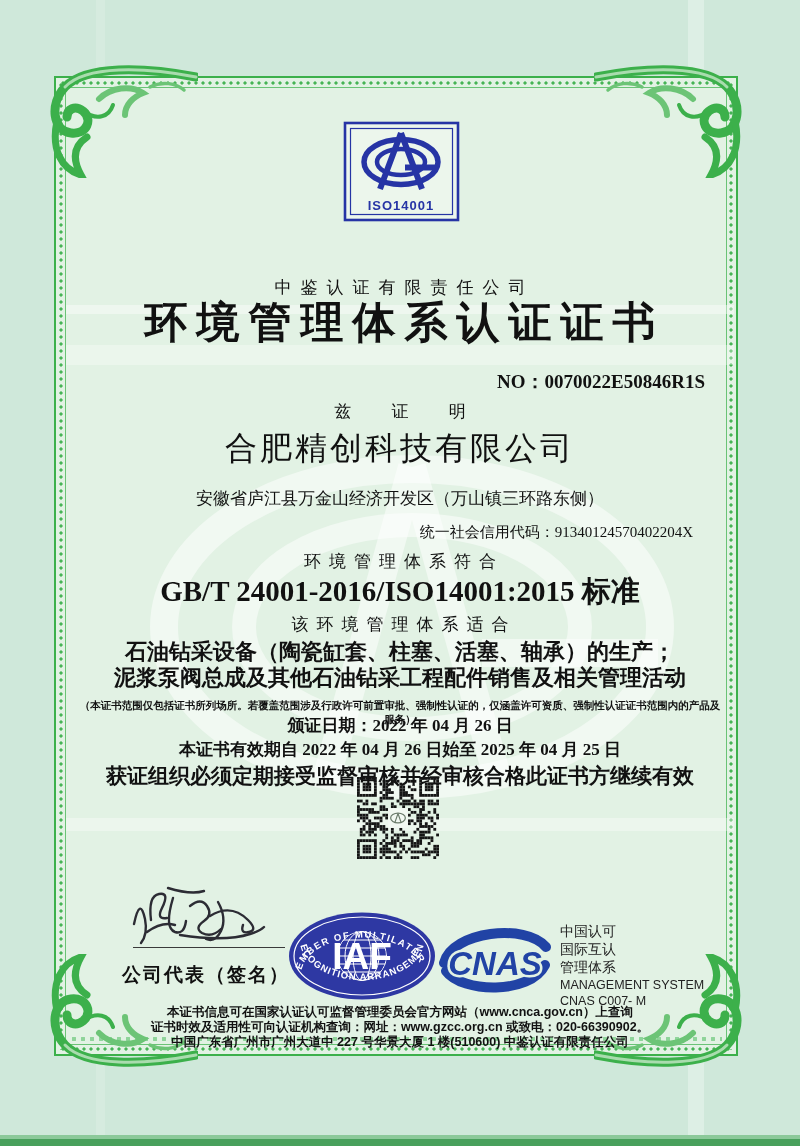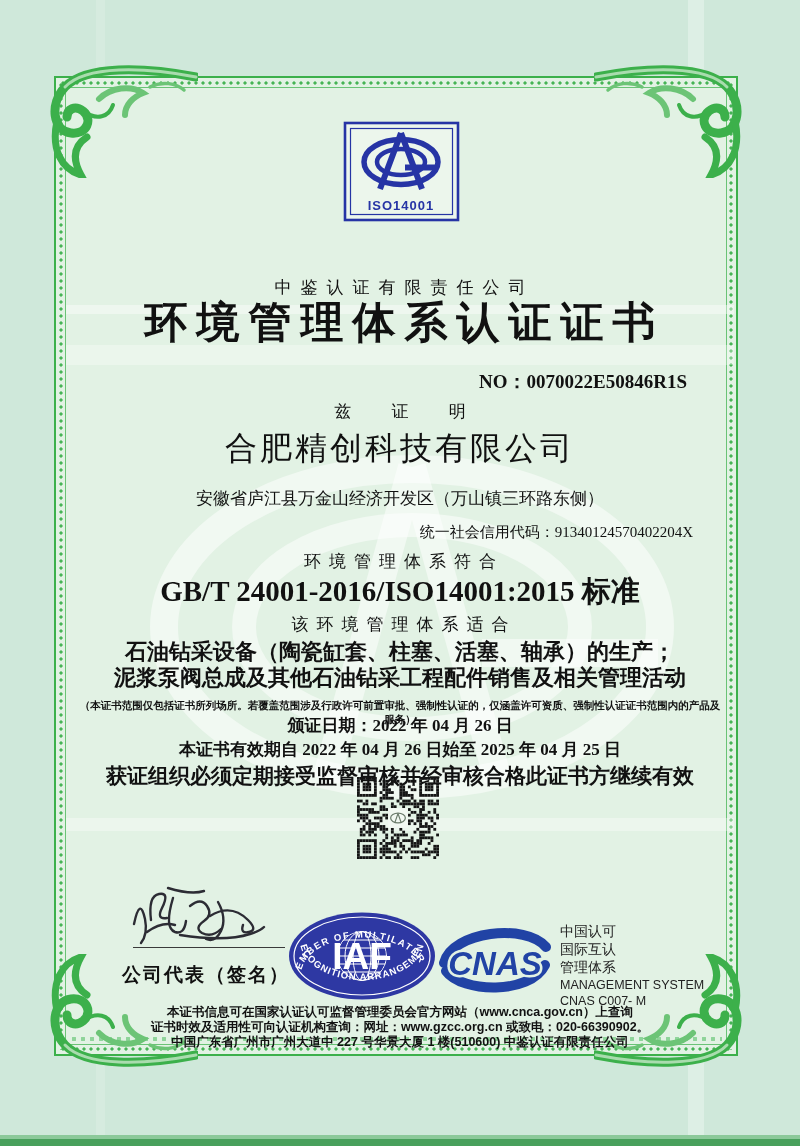--- a/index.html
+++ b/index.html
@@ -43,21 +43,21 @@
   .c-br { right:-8px; bottom:-12px; transform:scale(-1,-1); }
 
   
   .watermark { position:absolute; left:150px; top:415px; width:545px; height:435px; pointer-events:none; }
 
   
   .abs { position:absolute; left:75px; right:75px; text-align:center; }
   .logo-box { position:absolute; left:343px; top:121px; width:117px; height:101px; }
   .issuer { top:276px; font-size:17px; letter-spacing:9px; text-indent:9px; }
   .title  { top:294px; font-size:43px; font-weight:700; letter-spacing:9px; text-indent:9px; }
-  .cert-no { top:369px; text-align:right; padding-right:38px; font-size:19px; font-weight:700; }
+  .cert-no { top:369px; text-align:right; padding-right:20px; font-size:19px; font-weight:700; }
   .certify { top:400px; font-size:17px; letter-spacing:18px; text-indent:18px; }
   .company { top:427px; font-size:32px; letter-spacing:3px; }
   .address { top:487px; font-size:17px; }
   .credit  { top:523px; text-align:right; padding-right:32px; font-size:15px; }
   .conform { top:550px; font-size:17px; letter-spacing:8px; text-indent:8px; }
   .standard { top:572px; font-size:29px; font-weight:700; }
   .scope-label { top:613px; font-size:17px; letter-spacing:8px; text-indent:8px; }
   .scope1 { top:637px; font-size:22px; font-weight:700; font-family:"Liberation Sans","DejaVu Sans",sans-serif; }
   .scope2 { top:663px; font-size:22px; font-weight:700; font-family:"Liberation Sans","DejaVu Sans",sans-serif; }
   .note { top:699px; font-size:10.5px; font-weight:700; font-family:"Liberation Sans","DejaVu Sans",sans-serif; }

